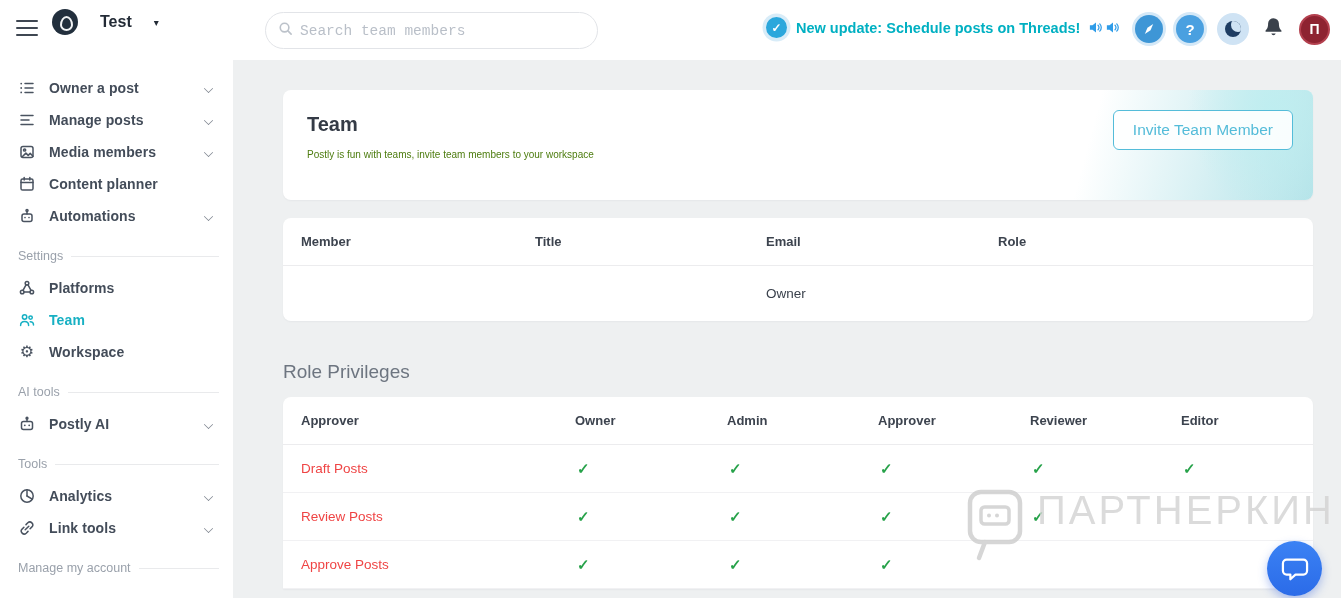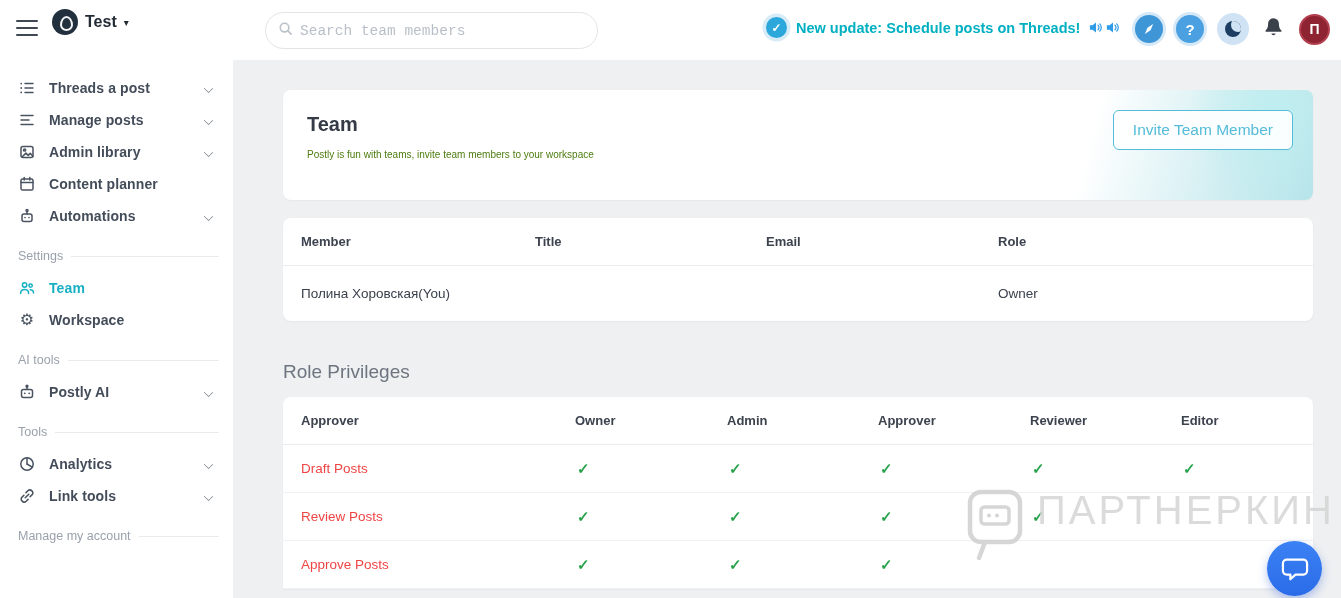--- a/index.html
+++ b/index.html
@@ -3,21 +3,21 @@
 <meta charset="utf-8">
 <style>
   * { box-sizing: border-box; margin: 0; padding: 0; }
   html,body { width:1341px; height:598px; overflow:hidden; }
   body { font-family:"Liberation Sans", sans-serif; background:#eef0f1; position:relative; }
 
   
   .topbar { height:60px; background:#fff; position:relative; z-index:6; }
   .hamburger { position:absolute; left:16px; top:20px; width:22px; cursor:pointer; }
   .hamburger i { display:block; height:2.4px; background:#3f4752; border-radius:2px; margin-bottom:4.4px; }
-  .ws-switch { position:absolute; left:52px; top:9px; display:flex; align-items:center; gap:7px; cursor:pointer; }
+  .ws-switch { position:absolute; left:52px; top:9px; display:flex; align-items:center; gap:22px; cursor:pointer; }
   .ws-avatar { width:26px; height:26px; border-radius:50%; background:#222f3d; position:relative; }
   .ws-avatar::after { content:''; position:absolute; left:8px; top:7px; width:9px; height:11px; border:2px solid #f1f3f5; border-radius:50% 50% 50% 50%/60% 60% 40% 40%; }
   .ws-name { font-size:16px; font-weight:bold; color:#232b36; }
   .ws-caret { font-size:10px; color:#232b36; }
 
   .search-wrap { position:absolute; left:265px; top:12px; width:333px; height:37px; background:#fff; border:1px solid #e2e4e8; border-radius:19px; display:flex; align-items:center; padding-left:12px; gap:7px;font-family:Liberation Mono, monospace; }
   .search-wrap input { border:none; outline:none; flex:1; font-size:14.5px; color:#59616c; font-family:inherit; background:transparent; }
   .search-wrap input::placeholder { color:#b9bfc8; }
 
   .announce { position:absolute; left:766px; top:17px; display:flex; align-items:center; gap:9px; }
@@ -154,21 +154,21 @@
         <span class="icon">
           <svg viewBox="0 0 16 16" fill="none" stroke="currentColor" stroke-width="1.5" stroke-linecap="round" stroke-linejoin="round">
             <circle cx="2.2" cy="3.6" r="0.9" fill="currentColor" stroke="none"></circle>
             <circle cx="2.2" cy="8" r="0.9" fill="currentColor" stroke="none"></circle>
             <circle cx="2.2" cy="12.4" r="0.9" fill="currentColor" stroke="none"></circle>
             <line x1="6" y1="3.6" x2="14" y2="3.6"></line>
             <line x1="6" y1="8" x2="14" y2="8"></line>
             <line x1="6" y1="12.4" x2="14" y2="12.4"></line>
           </svg>
         </span>
-        <span class="side-label">Threads a post</span>
+        <span class="side-label">Owner a post</span>
         <span class="side-chevron"></span>
       </div>
       <div class="side-item">
         <span class="icon">
           <svg viewBox="0 0 16 16" fill="none" stroke="currentColor" stroke-width="1.5" stroke-linecap="round" stroke-linejoin="round">
             <line x1="2" y1="3.6" x2="14" y2="3.6"></line>
             <line x1="2" y1="8" x2="10" y2="8"></line>
             <line x1="2" y1="12.4" x2="14" y2="12.4"></line>
           </svg>
         </span>
@@ -176,21 +176,21 @@
         <span class="side-chevron"></span>
       </div>
       <div class="side-item">
         <span class="icon">
           <svg viewBox="0 0 16 16" fill="none" stroke="currentColor" stroke-width="1.5" stroke-linecap="round" stroke-linejoin="round">
             <rect x="2" y="2.5" width="12" height="11" rx="2"></rect>
             <circle cx="5.6" cy="6" r="1.1"></circle>
             <path d="M3.5 12.5 l3.4-3.4 2.3 2.3 2-2 2.8 2.8"></path>
           </svg>
         </span>
-        <span class="side-label">Admin library</span>
+        <span class="side-label">Media members</span>
         <span class="side-chevron"></span>
       </div>
       <div class="side-item">
         <span class="icon">
           <svg viewBox="0 0 16 16" fill="none" stroke="currentColor" stroke-width="1.5" stroke-linecap="round" stroke-linejoin="round">
             <rect x="2" y="3" width="12" height="11" rx="1.6"></rect>
             <line x1="2" y1="6.4" x2="14" y2="6.4"></line>
             <line x1="5.2" y1="1.4" x2="5.2" y2="4"></line>
             <line x1="10.8" y1="1.4" x2="10.8" y2="4"></line>
           </svg>
@@ -205,20 +205,33 @@
             <circle cx="8" cy="2.6" r="1"></circle>
             <circle cx="6" cy="9.6" r="0.8" fill="currentColor" stroke="none"></circle>
             <circle cx="10" cy="9.6" r="0.8" fill="currentColor" stroke="none"></circle>
           </svg>
         </span>
         <span class="side-label">Automations</span>
         <span class="side-chevron"></span>
       </div>
       <div class="side-section">
         <span>Settings</span>
+      </div>
+      <div class="side-item">
+        <span class="icon">
+          <svg viewBox="0 0 16 16" fill="none" stroke="currentColor" stroke-width="1.5" stroke-linecap="round" stroke-linejoin="round">
+            <circle cx="8" cy="3.2" r="1.8"></circle>
+            <circle cx="3.2" cy="12" r="1.8"></circle>
+            <circle cx="12.8" cy="12" r="1.8"></circle>
+            <line x1="7" y1="4.8" x2="4" y2="10.4"></line>
+            <line x1="9" y1="4.8" x2="12" y2="10.4"></line>
+            <line x1="5" y1="12" x2="11" y2="12"></line>
+          </svg>
+        </span>
+        <span class="side-label">Platforms</span>
       </div>
       <div class="side-item active">
         <span class="icon">
           <svg viewBox="0 0 16 16" fill="none" stroke="currentColor" stroke-width="1.5" stroke-linecap="round" stroke-linejoin="round">
             <circle cx="5.6" cy="5" r="2.2"></circle>
             <path d="M1.6 13.4 c0-2.4 1.8-3.8 4-3.8 s4 1.4 4 3.8"></path>
             <circle cx="11.6" cy="5.6" r="1.7"></circle>
             <path d="M11.2 9.8 c2 0 3.3 1.3 3.3 3.2"></path>
           </svg>
         </span>
@@ -286,21 +299,20 @@
 
     <div class="card members-card">
       <div class="m-grid m-head" id="members-head">
           <span>Member</span>
           <span>Title</span>
           <span>Email</span>
           <span>Role</span>
         </div>
       <div id="members-rows">
           <div class="m-grid m-row">
-            <span>Полина Хоровская(You)</span>
             <span></span>
             <span><span class="email-blur"></span></span>
             <span>Owner</span>
           </div>
         </div>
     </div>
 
     <h2 class="priv-title">Role Privileges</h2>
 
     <div class="card priv-card">

